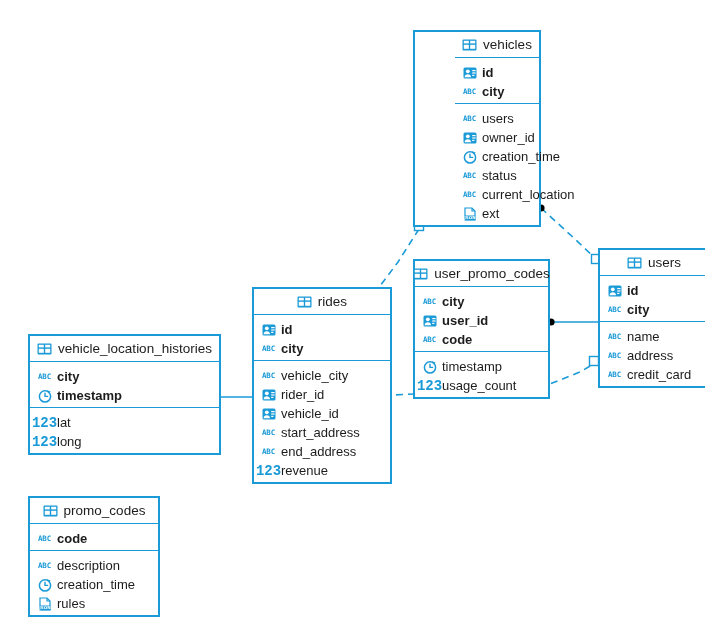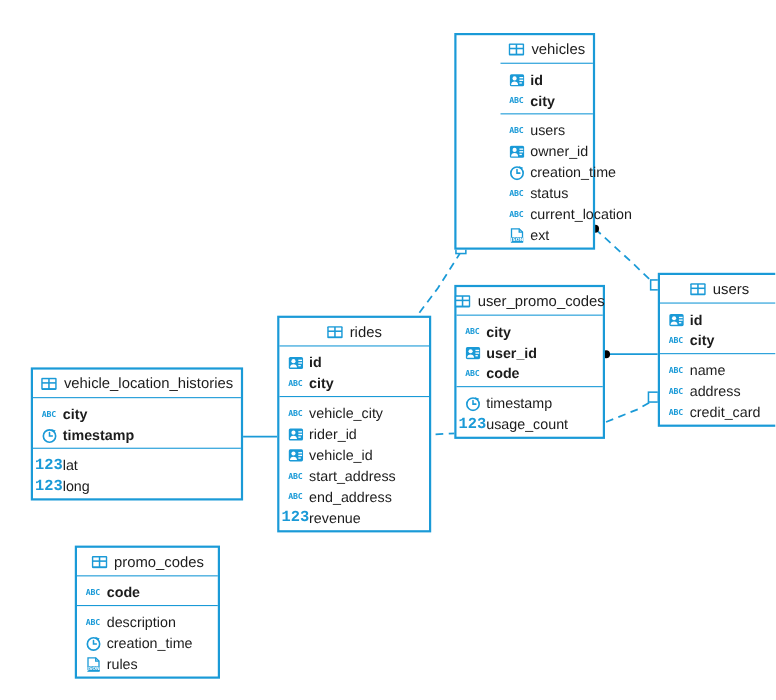--- a/index.html
+++ b/index.html
@@ -415,21 +415,21 @@
           <div class="col">
             <span class="ico ico-123">123</span>
             <span>lat</span>
           </div>
           <div class="col">
             <span class="ico ico-123">123</span>
             <span>long</span>
           </div>
         </div>
       </div>
-      <div class="table" style="left: 28px; top: 496px; width: 132px; margin-left: 40px;">
+      <div class="table" style="left: 28px; top: 496px; width: 132px;">
         <div class="tbl-title">
           <span class="ico">
             <svg width="15" height="12" viewBox="0 0 15 12">
               <rect x="0.5" y="0.5" width="14" height="11" rx="1" fill="#1a9ad7"></rect>
               <rect x="1.8" y="1.8" width="5" height="2.6" fill="#ffffff"></rect>
               <rect x="8.2" y="1.8" width="5" height="2.6" fill="#ffffff"></rect>
               <rect x="1.8" y="5.8" width="5" height="4" fill="#ffffff"></rect>
               <rect x="8.2" y="5.8" width="5" height="4" fill="#ffffff"></rect>
             </svg>
           </span>

